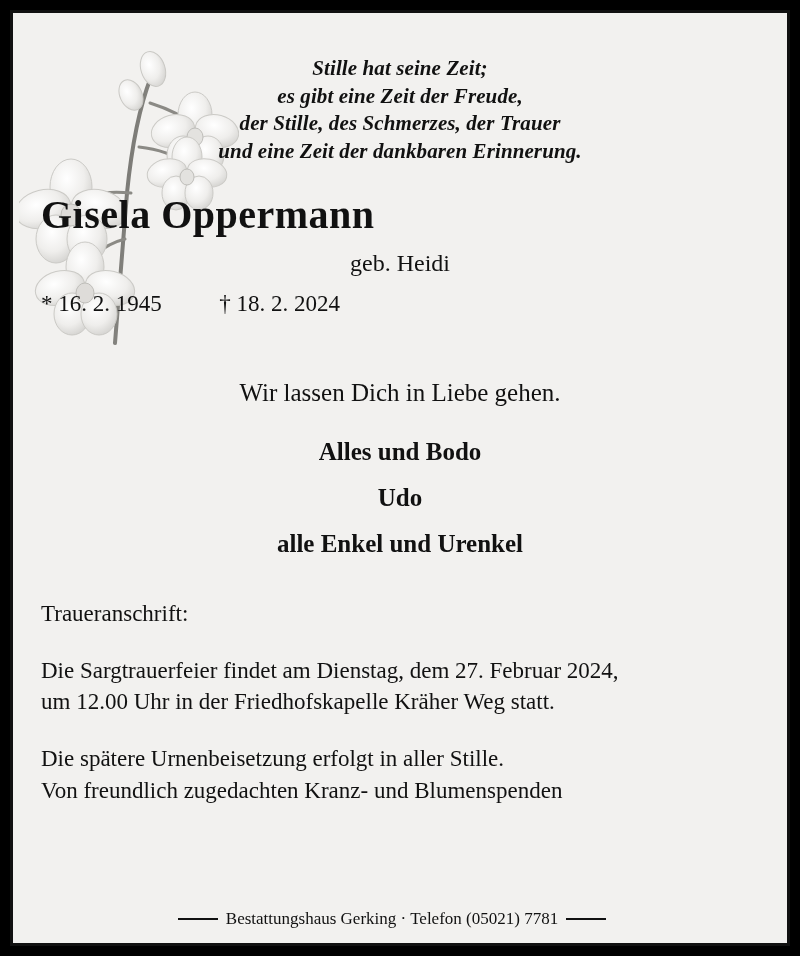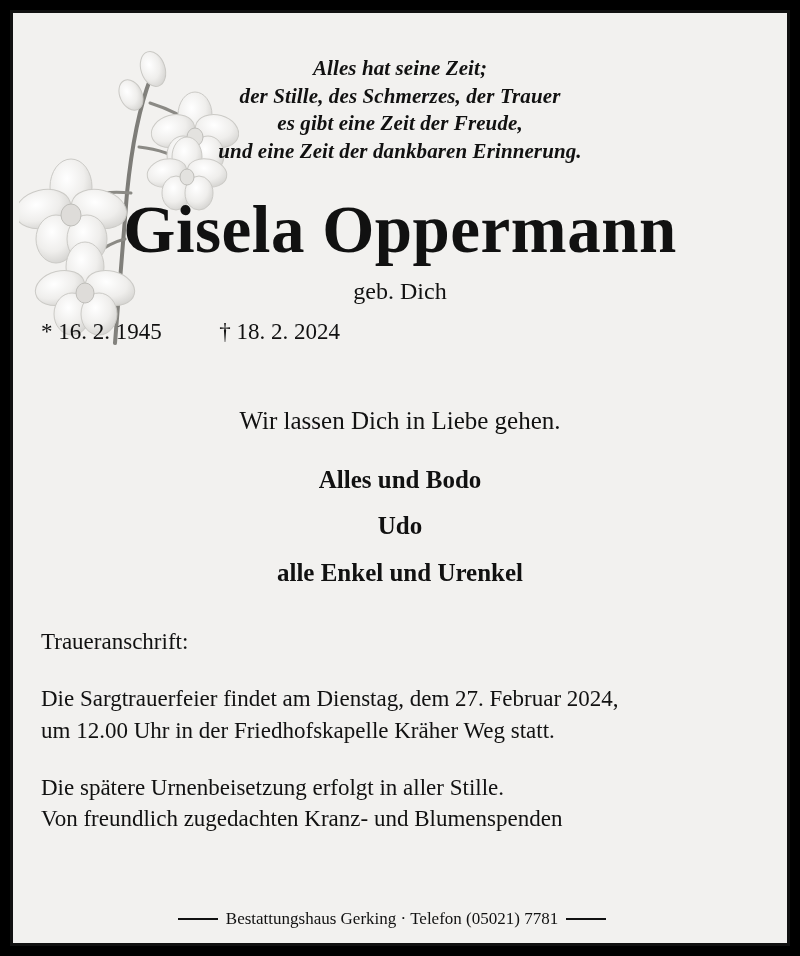--- a/index.html
+++ b/index.html
@@ -57,23 +57,23 @@
     font-style: italic;
     font-weight: bold;
     font-size: 21px;
     line-height: 1.32;
     padding-top: 42px;
     letter-spacing: 0.1px;
   }
   .verse div { white-space: nowrap; }
 
   .name {
-    text-align: center;
+    text-align: left;
     font-weight: bold;
-    font-size: 67px;
+    font-size: 40px;
     letter-spacing: 0.5px;
     margin-top: 28px;
     line-height: 1.05;
   }
 
   .maiden {
     text-align: center;
     font-size: 24px;
     margin-top: 14px;
   }
@@ -189,29 +189,29 @@
         <ellipse cx="25" cy="-3" rx="25" ry="17" fill="url(#pet)" stroke="#cbcac6" stroke-width="1" transform="rotate(14 25 -3)"></ellipse>
         <ellipse cx="-13" cy="23" rx="18" ry="21" fill="url(#pet)" stroke="#cbcac6" stroke-width="1"></ellipse>
         <ellipse cx="14" cy="23" rx="18" ry="21" fill="url(#pet)" stroke="#cbcac6" stroke-width="1"></ellipse>
         <ellipse cx="0" cy="2" rx="9" ry="10" fill="#dedcd9" stroke="#bfbeba" stroke-width="1"></ellipse>
       </g>
     </svg>
 
     <div class="inner">
 
       <div class="verse">
-        <div>Alles hat seine Zeit;</div>
+        <div>Stille hat seine Zeit;</div>
+        <div>es gibt eine Zeit der Freude,</div>
         <div>der Stille, des Schmerzes, der Trauer</div>
-        <div>es gibt eine Zeit der Freude,</div>
         <div>und eine Zeit der dankbaren Erinnerung.</div>
       </div>
 
       <div class="name">Gisela Oppermann</div>
 
-      <div class="maiden">geb. Dich</div>
+      <div class="maiden">geb. Heidi</div>
 
       <div class="dates">
         <span>* 16. 2. 1945</span>
         <span class="gap"></span>
         <span>† 18. 2. 2024</span>
       </div>
 
       <div class="farewell">Wir lassen Dich in Liebe gehen.</div>
 
       <div class="mourners">

